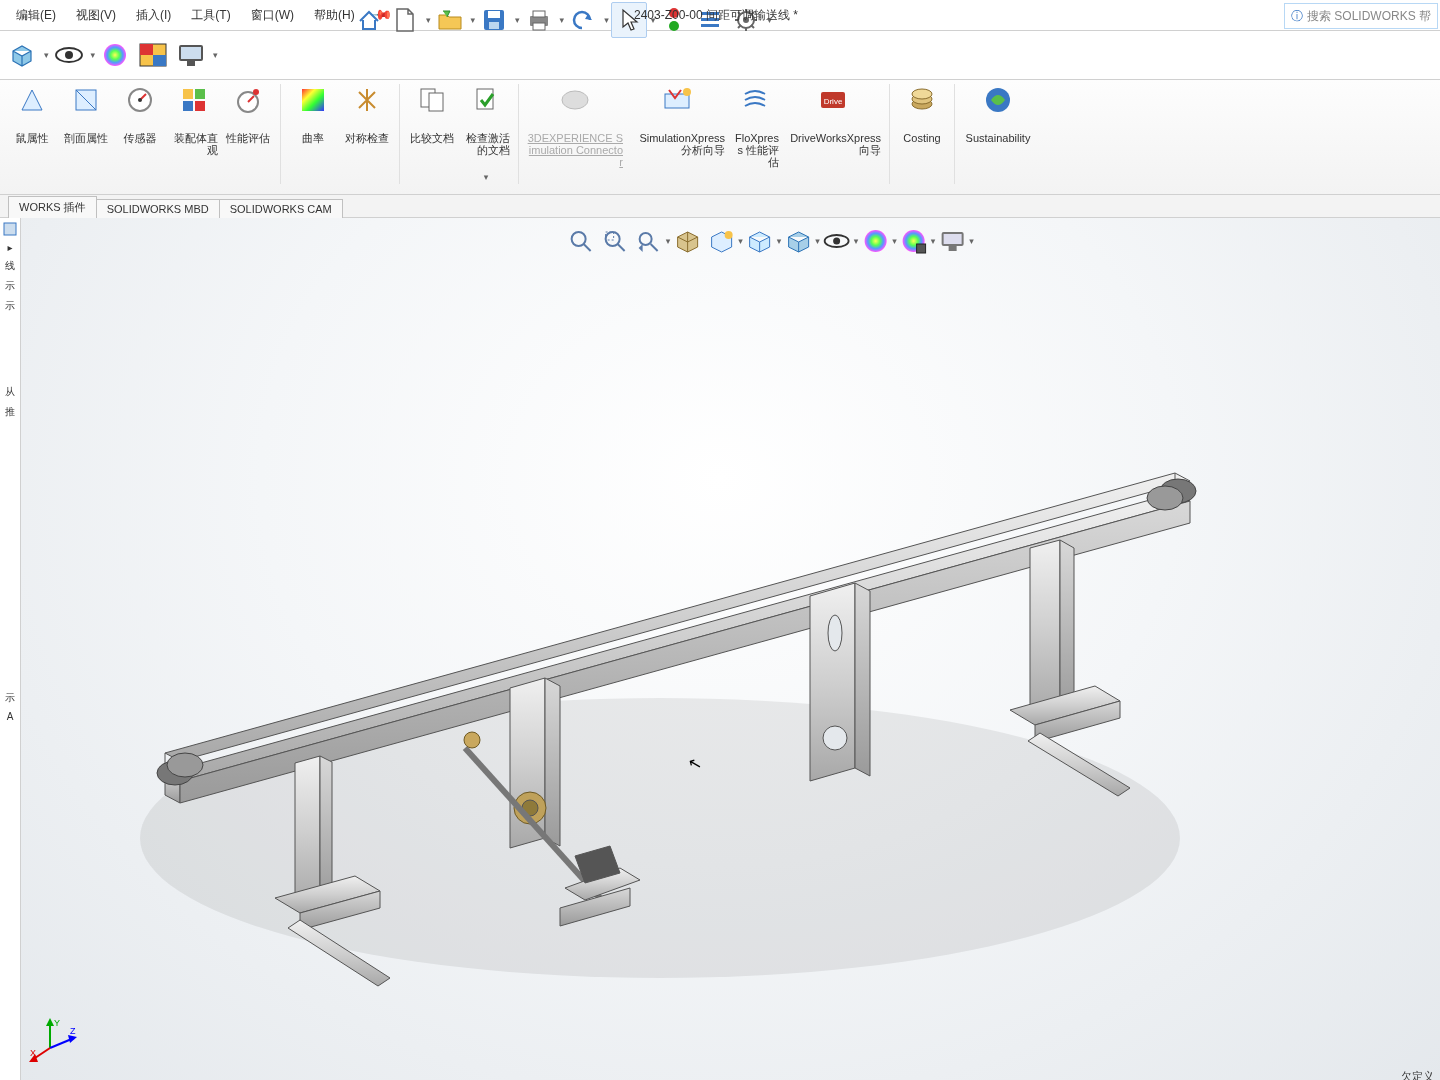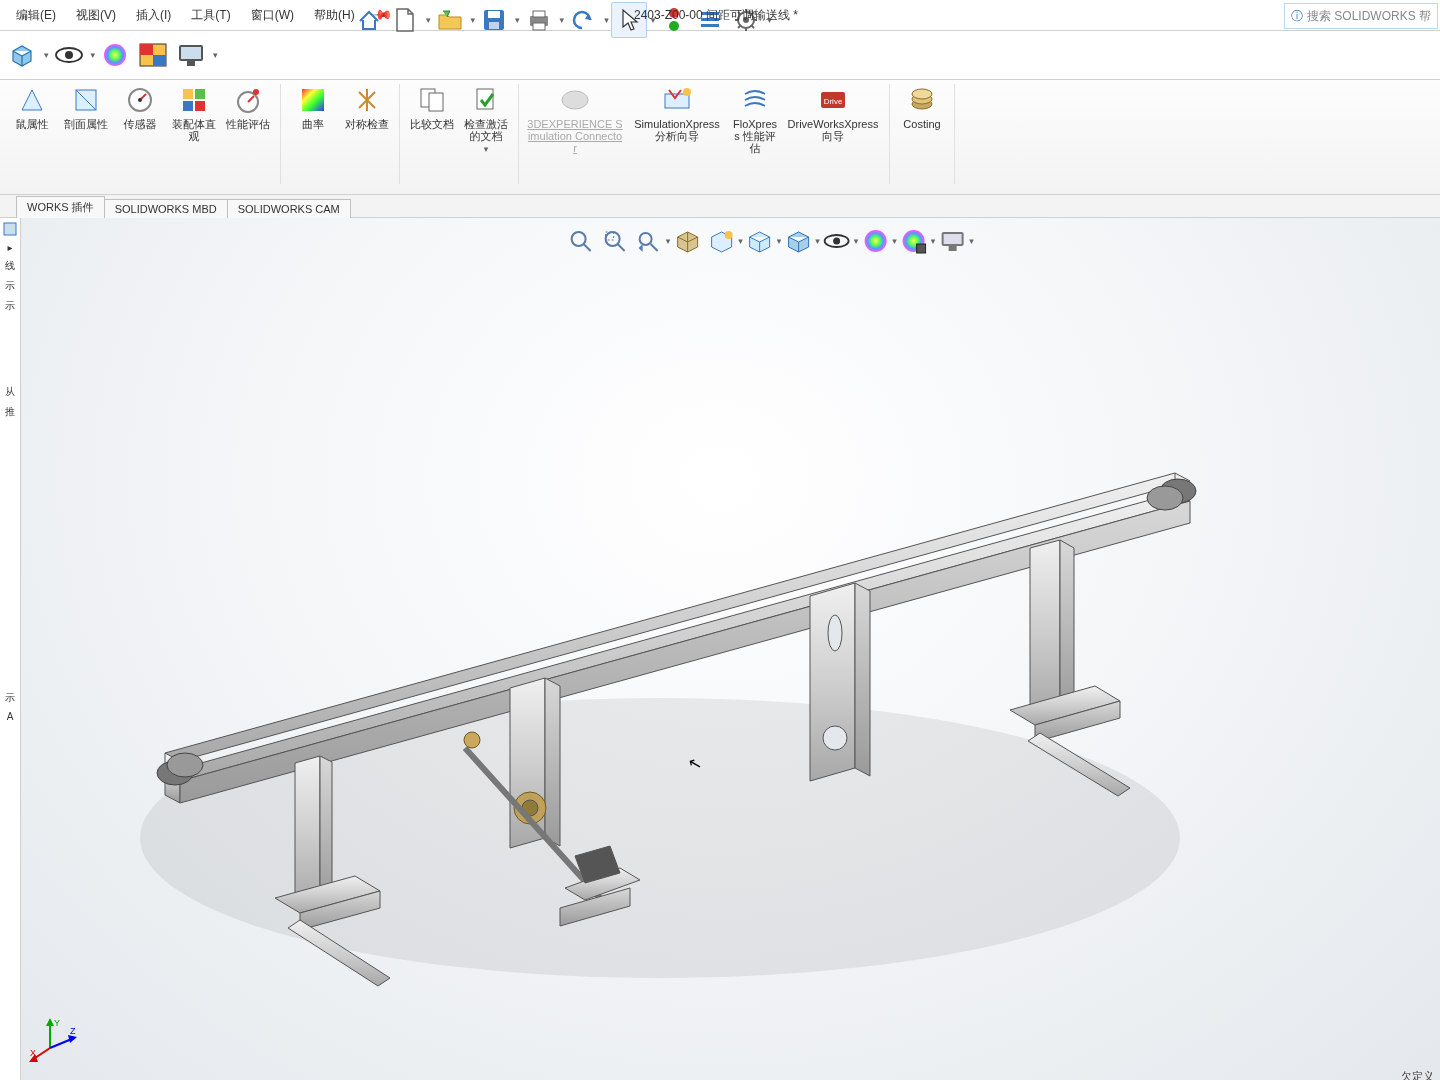--- a/index.html
+++ b/index.html
@@ -9,26 +9,26 @@
   .menubar .main-tools{position:absolute;left:352px;top:0;display:flex;gap:2px;align-items:center;height:40px;}
   .mainbtn{width:34px;height:34px;display:flex;align-items:center;justify-content:center;border-radius:2px;}
   .drop-arrow{font-size:9px;color:#666;margin-left:2px;align-self:center;}
   .title-area{position:absolute;left:0;right:8px;text-align:center;top:7px;pointer-events:none;font-size:12px;color:#333;}
   .title-text{display:inline-block;pointer-events:auto;}
   .search-area{position:absolute;right:2px;top:3px;display:flex;align-items:center;gap:4px;border:1px solid #b8d8f5;background:#fff;padding:2px 6px;color:#888;width:140px;height:20px;overflow:hidden;}
   .quick-toolbar{height:48px;border-bottom:1px solid #d0d0d0;display:flex;align-items:center;padding-left:4px;gap:2px;}
   .qt-btn{width:36px;height:36px;display:flex;align-items:center;justify-content:center;position:relative;}
   .ribbon{height:110px;border-bottom:1px solid #d0d0d0;background:linear-gradient(#fdfdfd,#f3f3f3);display:flex;align-items:flex-start;padding:4px 0 0 0;}
   .ribbon-group{display:flex;gap:6px;padding:0 8px;border-right:1px solid #e0e0e0;height:100px;align-items:flex-start;}
-  .rb-btn{display:flex;flex-direction:column;align-items:center;width:48px;text-align:center;font-size:11px;color:#333;cursor:default;gap:2px;}
+  .rb-btn{display:flex;flex-direction:column;align-items:center;width:48px;text-align:right;font-size:11px;color:#333;cursor:default;gap:16px;}
   .rb-btn .ico{width:32px;height:32px;display:flex;align-items:center;justify-content:center;}
   .rb-btn.wide{width:96px;}
   .rb-btn.disabled{color:#aaa;text-decoration:underline;}
   .rb-btn span.lbl{line-height:12px;word-break:break-all;}
-  .tabstrip{height:22px;background:#f3f3f3;border-bottom:1px solid #d0d0d0;display:flex;align-items:flex-end;padding-left:16px;}
+  .tabstrip{height:22px;background:#f3f3f3;border-bottom:1px solid #d0d0d0;display:flex;align-items:flex-end;padding-left:8px;}
   .tab{padding:3px 10px;border:1px solid #c0c0c0;border-bottom:none;background:#f8f8f8;margin-right:-1px;font-size:11px;position:relative;top:1px;}
   .workspace{position:relative;height:868px;background:radial-gradient(ellipse at 50% 30%,#ffffff 0%,#f4f6f8 45%,#e4e8ec 100%);}
   .left-panel{position:absolute;left:0;top:0;width:20px;height:100%;background:#fff;border-right:1px solid #d0d0d0;display:flex;flex-direction:column;align-items:center;gap:6px;padding-top:4px;font-size:10px;color:#333;}
   .left-panel .vp-item{writing-mode:horizontal-tb;font-size:10px;}
   .view-toolbar{position:absolute;top:8px;left:50%;transform:translateX(-38%);display:flex;gap:4px;align-items:center;background:transparent;}
   .vt-btn{width:30px;height:30px;display:flex;align-items:center;justify-content:center;}
   .vt-sep{font-size:9px;color:#666;margin:0 -2px;align-self:center;}
   .triad{position:absolute;left:28px;bottom:20px;}
   .cursor{position:absolute;left:688px;top:536px;font-size:16px;color:#000;transform:rotate(-15deg);}
   .status-right{position:absolute;right:6px;bottom:2px;font-size:11px;color:#333;}
@@ -318,20 +318,31 @@
         <div class="ico">
           <svg width="28" height="28">
             <ellipse cx="14" cy="18" rx="10" ry="5" fill="#c9a85e" stroke="#8a6d2e"></ellipse>
             <ellipse cx="14" cy="13" rx="10" ry="5" fill="#e0c47e" stroke="#8a6d2e"></ellipse>
             <ellipse cx="14" cy="8" rx="10" ry="5" fill="#f0d998" stroke="#8a6d2e"></ellipse>
           </svg>
         </div>
         <span class="lbl">Costing</span>
       </div>
   </div>
+  <div class="ribbon-group" style="border-right:none;">
+    <div class="rb-btn" style="width:70px">
+        <div class="ico">
+          <svg width="30" height="30">
+            <circle cx="15" cy="15" r="12" fill="#3a78c4"></circle>
+            <path d="M8 15 Q15 5 22 15 Q15 25 8 15" fill="#5abf4a"></path>
+          </svg>
+        </div>
+        <span class="lbl">Sustainability</span>
+      </div>
+  </div>
 </div>
 
 <div class="tabstrip">
   <div class="tab">WORKS 插件</div>
   <div class="tab">SOLIDWORKS MBD</div>
   <div class="tab">SOLIDWORKS CAM</div>
 </div>
 
 <div class="workspace">
   <div class="left-panel">

